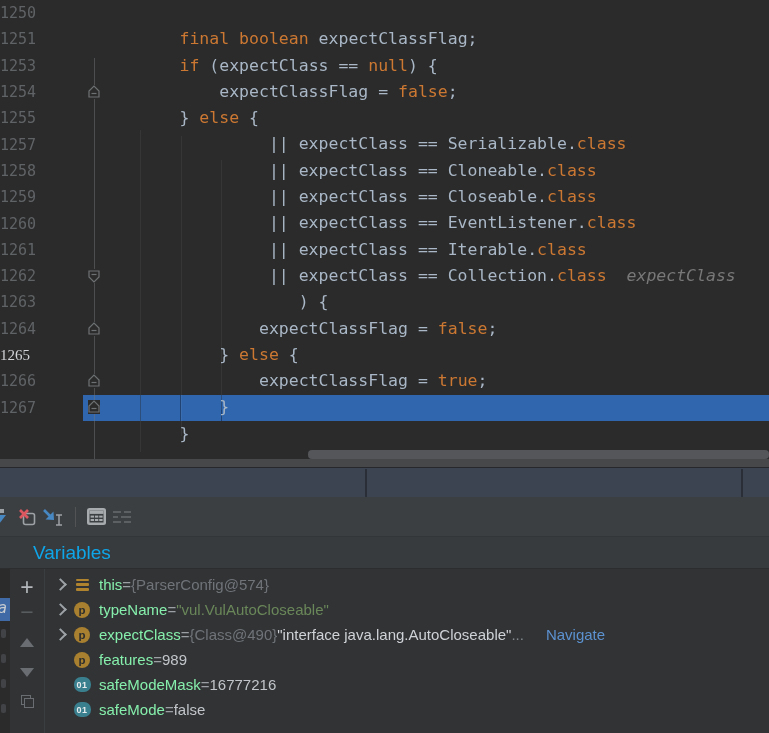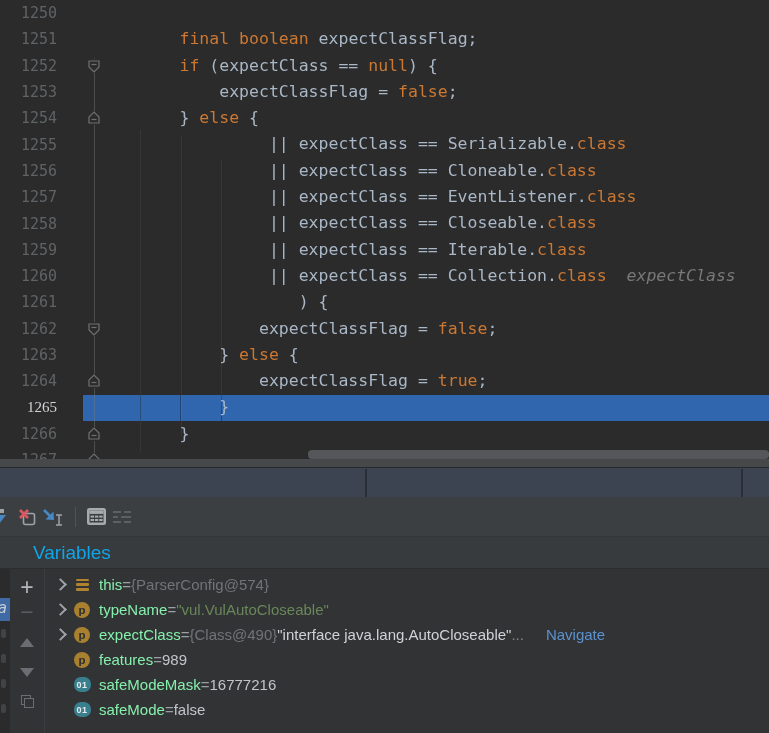--- a/index.html
+++ b/index.html
@@ -7,21 +7,21 @@
        font-family:"Liberation Sans",sans-serif;-webkit-font-smoothing:antialiased;}
 
   
   #editor{position:absolute;left:0;top:0;width:769px;height:459px;overflow:hidden;background:#2B2B2B;}
   #exec-line{position:absolute;left:83px;right:0;height:26px;background:#2F66AD;}
   .exec-guide{position:absolute;top:0;bottom:0;width:1px;background:rgba(0,0,0,.33);}
   .indent-guide{position:absolute;width:1px;background:rgba(255,255,255,.055);}
   #fold-line{position:absolute;left:94px;top:58px;bottom:0;width:1px;background:rgba(120,122,125,.45);}
   #gutter{position:absolute;left:0;top:0;width:110px;}
   .g-line{display:flex;height:26.3px;align-items:center;}
-  .lnum{display:block;width:57px;text-align:right;color:#606366;
+  .lnum{display:block;width:57px;color:#606366;
         font-family:"DejaVu Sans Mono",monospace;font-size:15px;}
   .lnum.cur{color:#D2D4D8;font-family:Liberation Serif, serif;}
   .foldcell{position:relative;width:53px;height:26.3px;}
   .foldcell svg{position:absolute;left:87px;top:6px;left:30px;}
   #code{position:absolute;left:100px;top:0;right:0;}
   .c-line{height:26.3px;line-height:26.3px;white-space:pre;
           font-family:"DejaVu Sans Mono",monospace;font-size:16.5px;color:#A9B7C6;}
   .c-line .k{color:#CC7832;}
   .c-line .p{color:#A9B7C6;}
   .c-line .h{color:#787878;font-style:italic;}
@@ -103,49 +103,35 @@
     <div id="gutter">
         <div class="g-line">
           <span class="lnum">1250</span>
           <span class="foldcell"></span>
         </div>
         <div class="g-line">
           <span class="lnum">1251</span>
           <span class="foldcell"></span>
         </div>
         <div class="g-line">
-          <span class="lnum">1252</span>
-          <span class="foldcell">
-            <svg width="14" height="14" viewBox="0 0 14 14">
-    <rect x="1" y="0" width="12" height="14" fill="#2B2B2B"></rect>
-    <polygon points="2,2 12,2 12,8 7,13 2,8" fill="#2B2B2B" stroke="#6E7173" stroke-width="1.2"></polygon>
-    <line x1="4.5" y1="5.5" x2="9.5" y2="5.5" stroke="#6E7173" stroke-width="1.2"></line>
-            </svg>
-          </span>
-        </div>
-        <div class="g-line">
           <span class="lnum">1253</span>
           <span class="foldcell"></span>
         </div>
         <div class="g-line">
           <span class="lnum">1254</span>
           <span class="foldcell">
             <svg width="14" height="14" viewBox="0 0 14 14">
     <rect x="1" y="0" width="12" height="14" fill="#2B2B2B"></rect>
     <polygon points="2,12 12,12 12,6 7,1 2,6" fill="#2B2B2B" stroke="#6E7173" stroke-width="1.2"></polygon>
     <line x1="4.5" y1="8.5" x2="9.5" y2="8.5" stroke="#6E7173" stroke-width="1.2"></line>
             </svg>
           </span>
         </div>
         <div class="g-line">
           <span class="lnum">1255</span>
-          <span class="foldcell"></span>
-        </div>
-        <div class="g-line">
-          <span class="lnum">1256</span>
           <span class="foldcell"></span>
         </div>
         <div class="g-line">
           <span class="lnum">1257</span>
           <span class="foldcell"></span>
         </div>
         <div class="g-line">
           <span class="lnum">1258</span>
           <span class="foldcell"></span>
         </div>
@@ -211,22 +197,22 @@
         </div>
       </div>
     <div id="code">
         <div class="c-line"></div>
         <div class="c-line"><span class="p">        </span><span class="k">final</span><span class="p"> </span><span class="k">boolean</span><span class="p"> expectClassFlag;</span></div>
         <div class="c-line"><span class="p">        </span><span class="k">if</span><span class="p"> (expectClass == </span><span class="k">null</span><span class="p">) {</span></div>
         <div class="c-line"><span class="p">            expectClassFlag = </span><span class="k">false</span><span class="p">;</span></div>
         <div class="c-line"><span class="p">        } </span><span class="k">else</span><span class="p"> {</span></div>
         <div class="c-line"><span class="p">                 || expectClass == Serializable.</span><span class="k">class</span></div>
         <div class="c-line"><span class="p">                 || expectClass == Cloneable.</span><span class="k">class</span></div>
+        <div class="c-line"><span class="p">                 || expectClass == Closeable.</span><span class="k">class</span></div>
         <div class="c-line"><span class="p">                 || expectClass == EventListener.</span><span class="k">class</span></div>
-        <div class="c-line"><span class="p">                 || expectClass == Closeable.</span><span class="k">class</span></div>
         <div class="c-line"><span class="p">                 || expectClass == Iterable.</span><span class="k">class</span></div>
         <div class="c-line"><span class="p">                 || expectClass == Collection.</span><span class="k">class</span><span class="h">  expectClass</span></div>
         <div class="c-line"><span class="p">                    ) {</span></div>
         <div class="c-line"><span class="p">                expectClassFlag = </span><span class="k">false</span><span class="p">;</span></div>
         <div class="c-line"><span class="p">            } </span><span class="k">else</span><span class="p"> {</span></div>
         <div class="c-line"><span class="p">                expectClassFlag = </span><span class="k">true</span><span class="p">;</span></div>
         <div class="c-line"><span class="p">            }</span></div>
         <div class="c-line"><span class="p">        }</span></div>
       </div>
     <div id="hscroll"></div>

